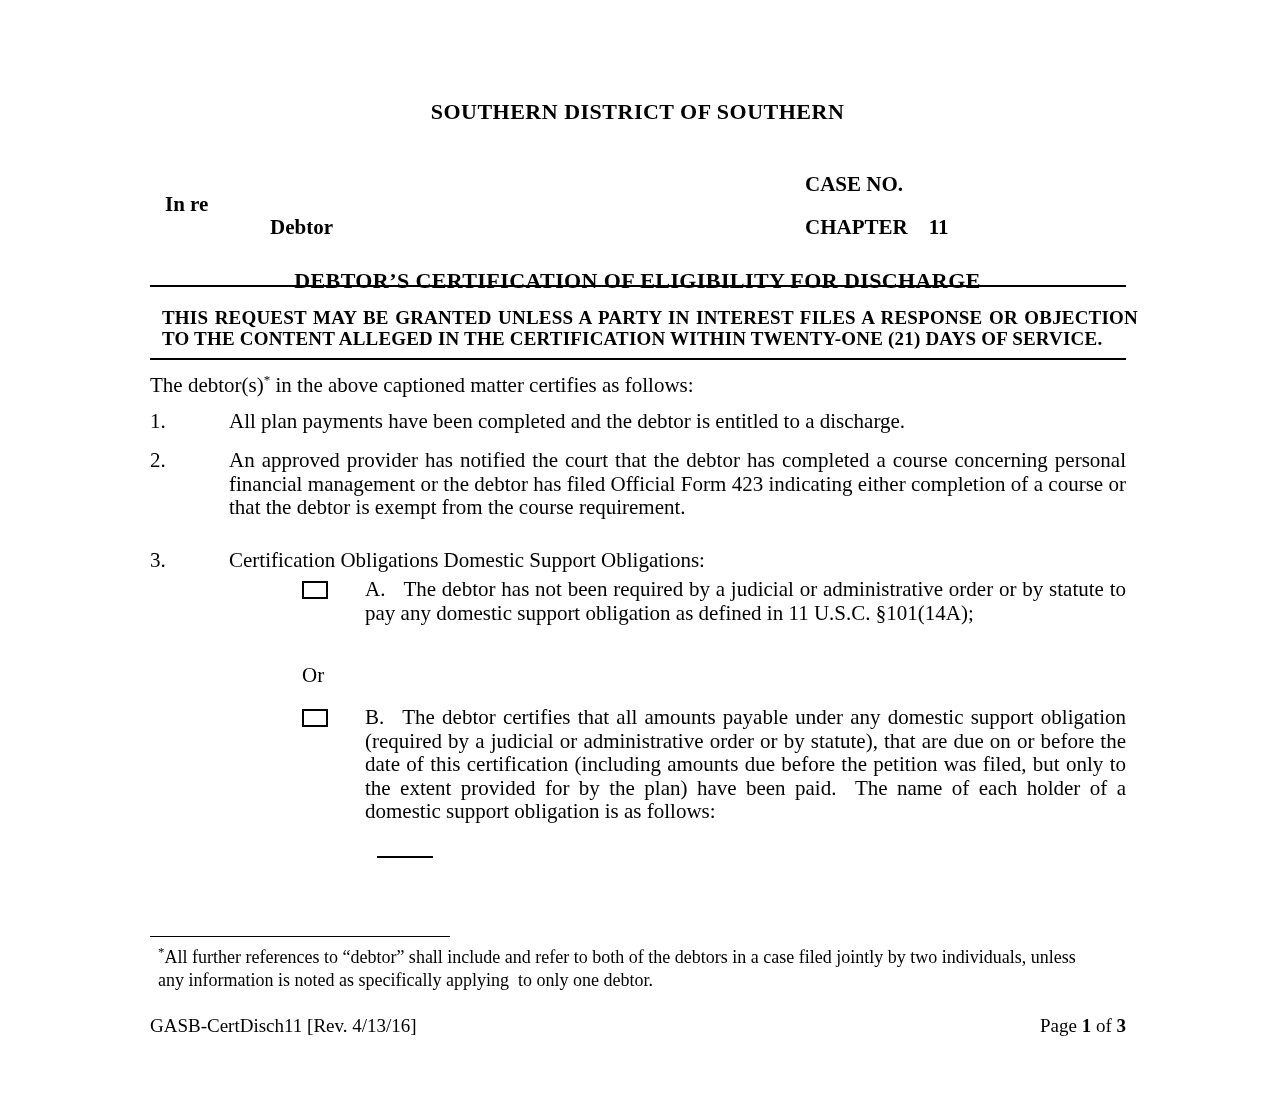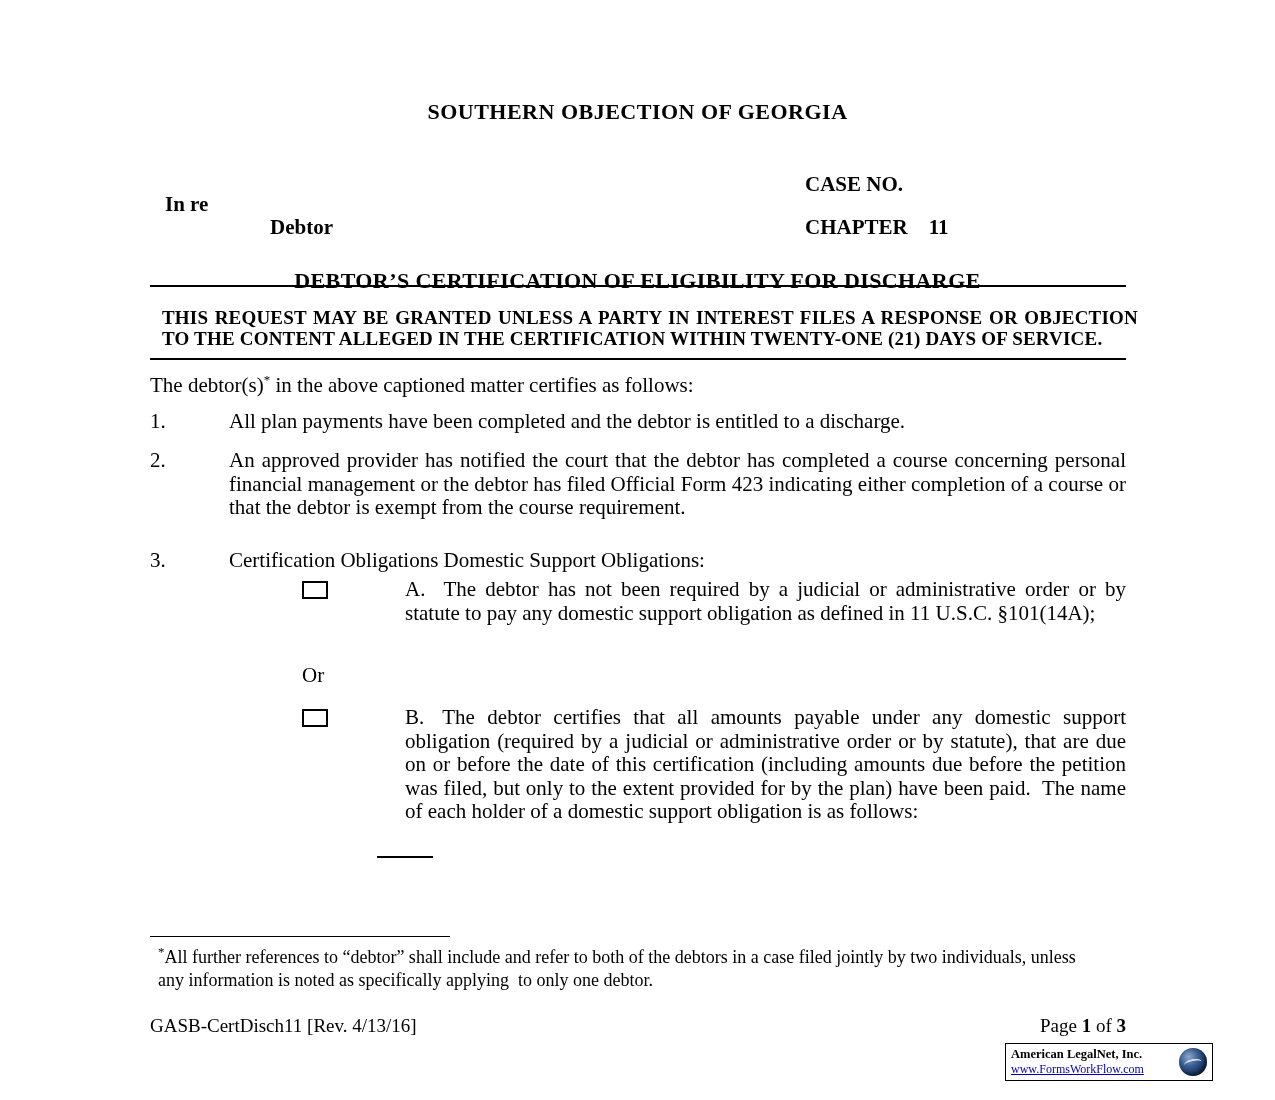--- a/index.html
+++ b/index.html
@@ -37,21 +37,21 @@
   .item-num { position:absolute; left:0; top:0; }
   .item-text { margin-left:79px; }
 
   .option-row { left:302px; width:824px; }
   .checkbox {
     position:absolute; left:0; top:3px;
     width:26px; height:18px;
     border:2px solid #000; background:#fff;
     display:inline-block; cursor:pointer;
   }
-  .opt-text { margin-left:103px; }
+  .opt-text { margin-left:63px; }
   .opt-label { padding-right:18px; }
 
   .or-label { top:664px; left:302px; }
 
   .blank-line { top:856px; left:377px; width:56px; border-bottom:2px solid #000; height:0; }
 
   .footnote-rule { top:936px; left:150px; width:300px; }
   .footnote { top:946px; left:158px; width:935px; font-size:18px; line-height:1.3; }
 
   .footer-row { top:1015px; left:150px; width:976px; font-size:19px; }
@@ -81,21 +81,21 @@
     border-top:2px solid rgba(255,255,255,0.75);
     transform:rotate(-12deg);
   }
 </style>
 </head>
 <body>
 
 <div class="page">
 
   <header class="abs center bold court-header">
-    <div>SOUTHERN OBJECTION OF GEORGIA</div>
+    <div>SOUTHERN DISTRICT OF SOUTHERN</div>
   </header>
 
   <div class="abs bold caption-label" style="top:192px; left:165px;">In re</div>
   <div class="abs bold caption-label" style="top:172px; left:805px;">CASE NO.</div>
   <div class="abs bold caption-label" style="top:215px; left:270px;">Debtor</div>
   <div class="abs bold caption-label pre" style="top:215px; left:805px;">CHAPTER    11</div>
 
   <h1 class="abs center bold doc-title">DEBTOR’S CERTIFICATION OF ELIGIBILITY FOR DISCHARGE</h1>
 
   <div class="abs rule" style="top:285px; left:150px; width:976px;"></div>
@@ -137,21 +137,14 @@
 
   <div class="abs rule-thin footnote-rule"></div>
 
   <p class="abs footnote"><sup>*</sup><span class="prewrap">All further references to “debtor” shall include and refer to both of the debtors in a case filed jointly by two individuals, unless any information is noted as specifically applying  to only one debtor.</span></p>
 
   <div class="abs footer-row">
     <span class="footer-left">GASB-CertDisch11 [Rev. 4/13/16]</span>
     <span class="footer-right"><span class="prewrap">Page </span><span class="bold">1</span><span class="prewrap"> of </span><span class="bold">3</span></span>
   </div>
 
-  <div class="abs brand">
-    <div class="brand-text">
-      <div class="brand-name">American LegalNet, Inc.</div>
-      <a class="brand-link" style="color: rgb(0, 0, 187);">www.FormsWorkFlow.com</a>
-    </div>
-    <span class="brand-logo"></span>
-  </div>
 
 </div>
 
 </body></html>

